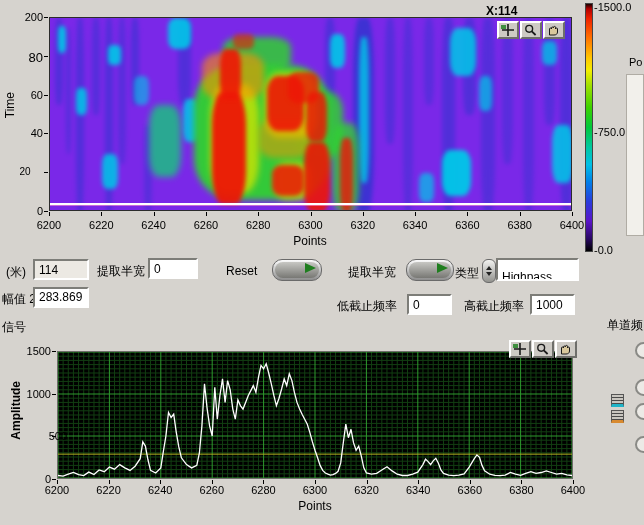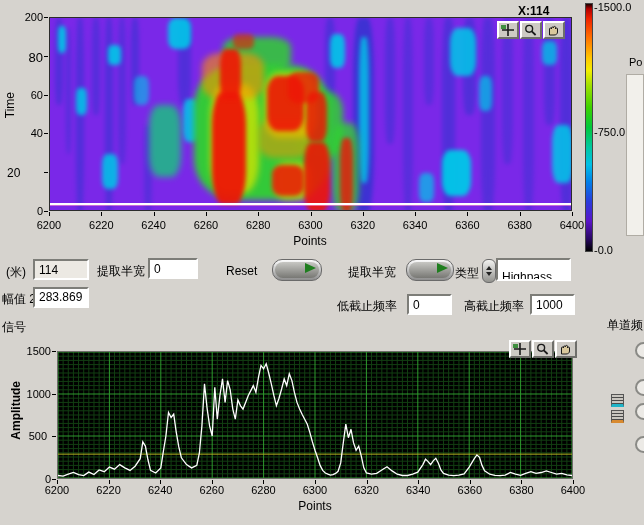--- a/index.html
+++ b/index.html
@@ -42,21 +42,21 @@
   .clip-circle{width:17px;height:17px;border-radius:50%;border:2px solid #8a8a86;background:#eceae6;box-sizing:border-box;}
   .right-rect{background:#f2f0eb;border:1px solid #b0aca4;box-sizing:border-box;}
 </style>
 </head>
 <body>
 
 <div id="app">
 
   <span class="abs lbl vert" style="left:3px;top:92px;">Time</span>
 
-  <span class="abs lbl" style="left:486px;top:4px;font-weight:bold;margin-left:32px;">X:114</span>
+  <span class="abs lbl" style="left:486px;top:4px;font-weight:bold;">X:114</span>
 
   <div id="top-plot" class="abs plot">
       <div class="blob" style="left: 5.23px; width: 7.845px; top: 0px; height: 87.3px; background: rgb(42, 53, 204); opacity: 0.5; filter: blur(2px);"></div>
       <div class="blob" style="left: 15.69px; width: 5.23px; top: 9.7px; height: 126.1px; background: rgb(42, 53, 204); opacity: 0.45; filter: blur(2px);"></div>
       <div class="blob" style="left: 26.15px; width: 7.845px; top: 0px; height: 194px; background: rgb(42, 53, 204); opacity: 0.5; filter: blur(2px);"></div>
       <div class="blob" style="left: 41.84px; width: 7.845px; top: 0px; height: 97px; background: rgb(42, 53, 204); opacity: 0.45; filter: blur(2px);"></div>
       <div class="blob" style="left: 54.915px; width: 7.845px; top: 0px; height: 194px; background: rgb(42, 53, 204); opacity: 0.5; filter: blur(2px);"></div>
       <div class="blob" style="left: 67.99px; width: 7.845px; top: 0px; height: 145.5px; background: rgb(42, 53, 204); opacity: 0.4; filter: blur(2px);"></div>
       <div class="blob" style="left: 81.065px; width: 7.845px; top: 0px; height: 87.3px; background: rgb(42, 53, 204); opacity: 0.5; filter: blur(2px);"></div>
       <div class="blob" style="left: 94.14px; width: 7.845px; top: 106.7px; height: 87.3px; background: rgb(42, 53, 204); opacity: 0.4; filter: blur(2px);"></div>
@@ -157,21 +157,21 @@
   <div id="top-yticks">
       <span class="abs" style="left: 44px; top: 17px; width: 4px; height: 1px; background: rgb(0, 0, 0);"></span>
       <span class="abs" style="left: 7px; top: 11px; width: 36px; text-align: right; font-size: 11px;">200</span>
       <span class="abs" style="left: 44px; top: 55.8px; width: 4px; height: 1px; background: rgb(0, 0, 0);"></span>
       <span class="abs" style="left: 7px; top: 49.8px; width: 36px; text-align: right; font-size: 13px;">80</span>
       <span class="abs" style="left: 44px; top: 94.6px; width: 4px; height: 1px; background: rgb(0, 0, 0);"></span>
       <span class="abs" style="left: 7px; top: 88.6px; width: 36px; text-align: right; font-size: 11px;">60</span>
       <span class="abs" style="left: 44px; top: 133.4px; width: 4px; height: 1px; background: rgb(0, 0, 0);"></span>
       <span class="abs" style="left: 7px; top: 127.4px; width: 36px; text-align: right; font-size: 11px;">40</span>
       <span class="abs" style="left: 44px; top: 172.2px; width: 4px; height: 1px; background: rgb(0, 0, 0);"></span>
-      <span class="abs" style="left: 7px; top: 166.2px; width: 36px; text-align: left; font-size: 12px;">20</span>
+      <span class="abs" style="left: 7px; top: 166.2px; width: 36px; text-align: center; font-size: 10px;">20</span>
       <span class="abs" style="left: 44px; top: 211px; width: 4px; height: 1px; background: rgb(0, 0, 0);"></span>
       <span class="abs" style="left: 7px; top: 205px; width: 36px; text-align: right; font-size: 11px;">0</span>
     </div>
   <span class="abs lbl" style="left:260px;top:234px;width:100px;text-align:center;">Points</span>
 
   <div id="colorbar" class="abs"></div>
   <span class="abs tick-lbl" style="left:594px;top:1px;">-1500.0</span>
   <span class="abs tick-lbl" style="left:594px;top:126px;">-750.0</span>
   <span class="abs tick-lbl" style="left:594px;top:244px;">-0.0</span>
 
@@ -204,21 +204,21 @@
   <div class="abs led" style="left:406px;top:259px;width:46px;height:20px;">
     <span class="led-body"></span>
     <span class="led-arrow"></span>
   </div>
 
   <span class="abs lbl" style="left:455px;top:265px;">类型</span>
   <div class="abs spinner" style="left:482px;top:259px;width:12px;height:22px;">
     <span class="tri-up"></span>
     <span class="tri-dn"></span>
   </div>
-  <div class="abs sunken" style="left:496px;top:258px;width:75px;height:23px;padding-top:10px;">Highpass</div>
+  <div class="abs sunken" style="left:496px;top:258px;width:83px;height:23px;padding-top:10px;">Highpass</div>
 
   <span class="abs lbl" style="left:337px;top:298px;">低截止频率</span>
   <input class="abs sunken" style="left: 407px; top: 294px; width: 45px; height: 21px;" value="0">
   <span class="abs lbl" style="left:464px;top:298px;">高截止频率</span>
   <input class="abs sunken" style="left: 530px; top: 294px; width: 45px; height: 21px;" value="1000">
 
   <span class="abs lbl" style="left:2px;top:319px;">信号</span>
 
   <span class="abs lbl vert" style="left:9px;top:381px;font-weight:bold;">Amplitude</span>
 
@@ -404,19 +404,19 @@
       <span class="abs" style="left: 501.4px; top: 484px; width: 40px; text-align: center; font-size: 11px;">6380</span>
       <span class="abs" style="left: 573px; top: 480px; width: 1px; height: 4px; background: rgb(0, 0, 0);"></span>
       <span class="abs" style="left: 553px; top: 484px; width: 40px; text-align: center; font-size: 11px;">6400</span>
     </div>
   <div id="bottom-yticks">
       <span class="abs" style="left: 52px; top: 351px; width: 4px; height: 1px; background: rgb(0, 0, 0);"></span>
       <span class="abs" style="left: 15px; top: 345px; width: 36px; text-align: right; font-size: 11px;">1500</span>
       <span class="abs" style="left: 52px; top: 393.667px; width: 4px; height: 1px; background: rgb(0, 0, 0);"></span>
       <span class="abs" style="left: 15px; top: 387.667px; width: 36px; text-align: right; font-size: 11px;">1000</span>
       <span class="abs" style="left: 52px; top: 436.333px; width: 4px; height: 1px; background: rgb(0, 0, 0);"></span>
-      <span class="abs" style="left: 15px; top: 430.333px; width: 32px; text-align: right; font-size: 11px;">500</span>
+      <span class="abs" style="left: 15px; top: 430.333px; width: 52px; text-align: right; font-size: 11px;">500</span>
       <span class="abs" style="left: 52px; top: 479px; width: 4px; height: 1px; background: rgb(0, 0, 0);"></span>
       <span class="abs" style="left: 15px; top: 473px; width: 36px; text-align: right; font-size: 11px;">0</span>
     </div>
   <span class="abs lbl" style="left:265px;top:499px;width:100px;text-align:center;">Points</span>
 
 </div>
 
 </body></html>

